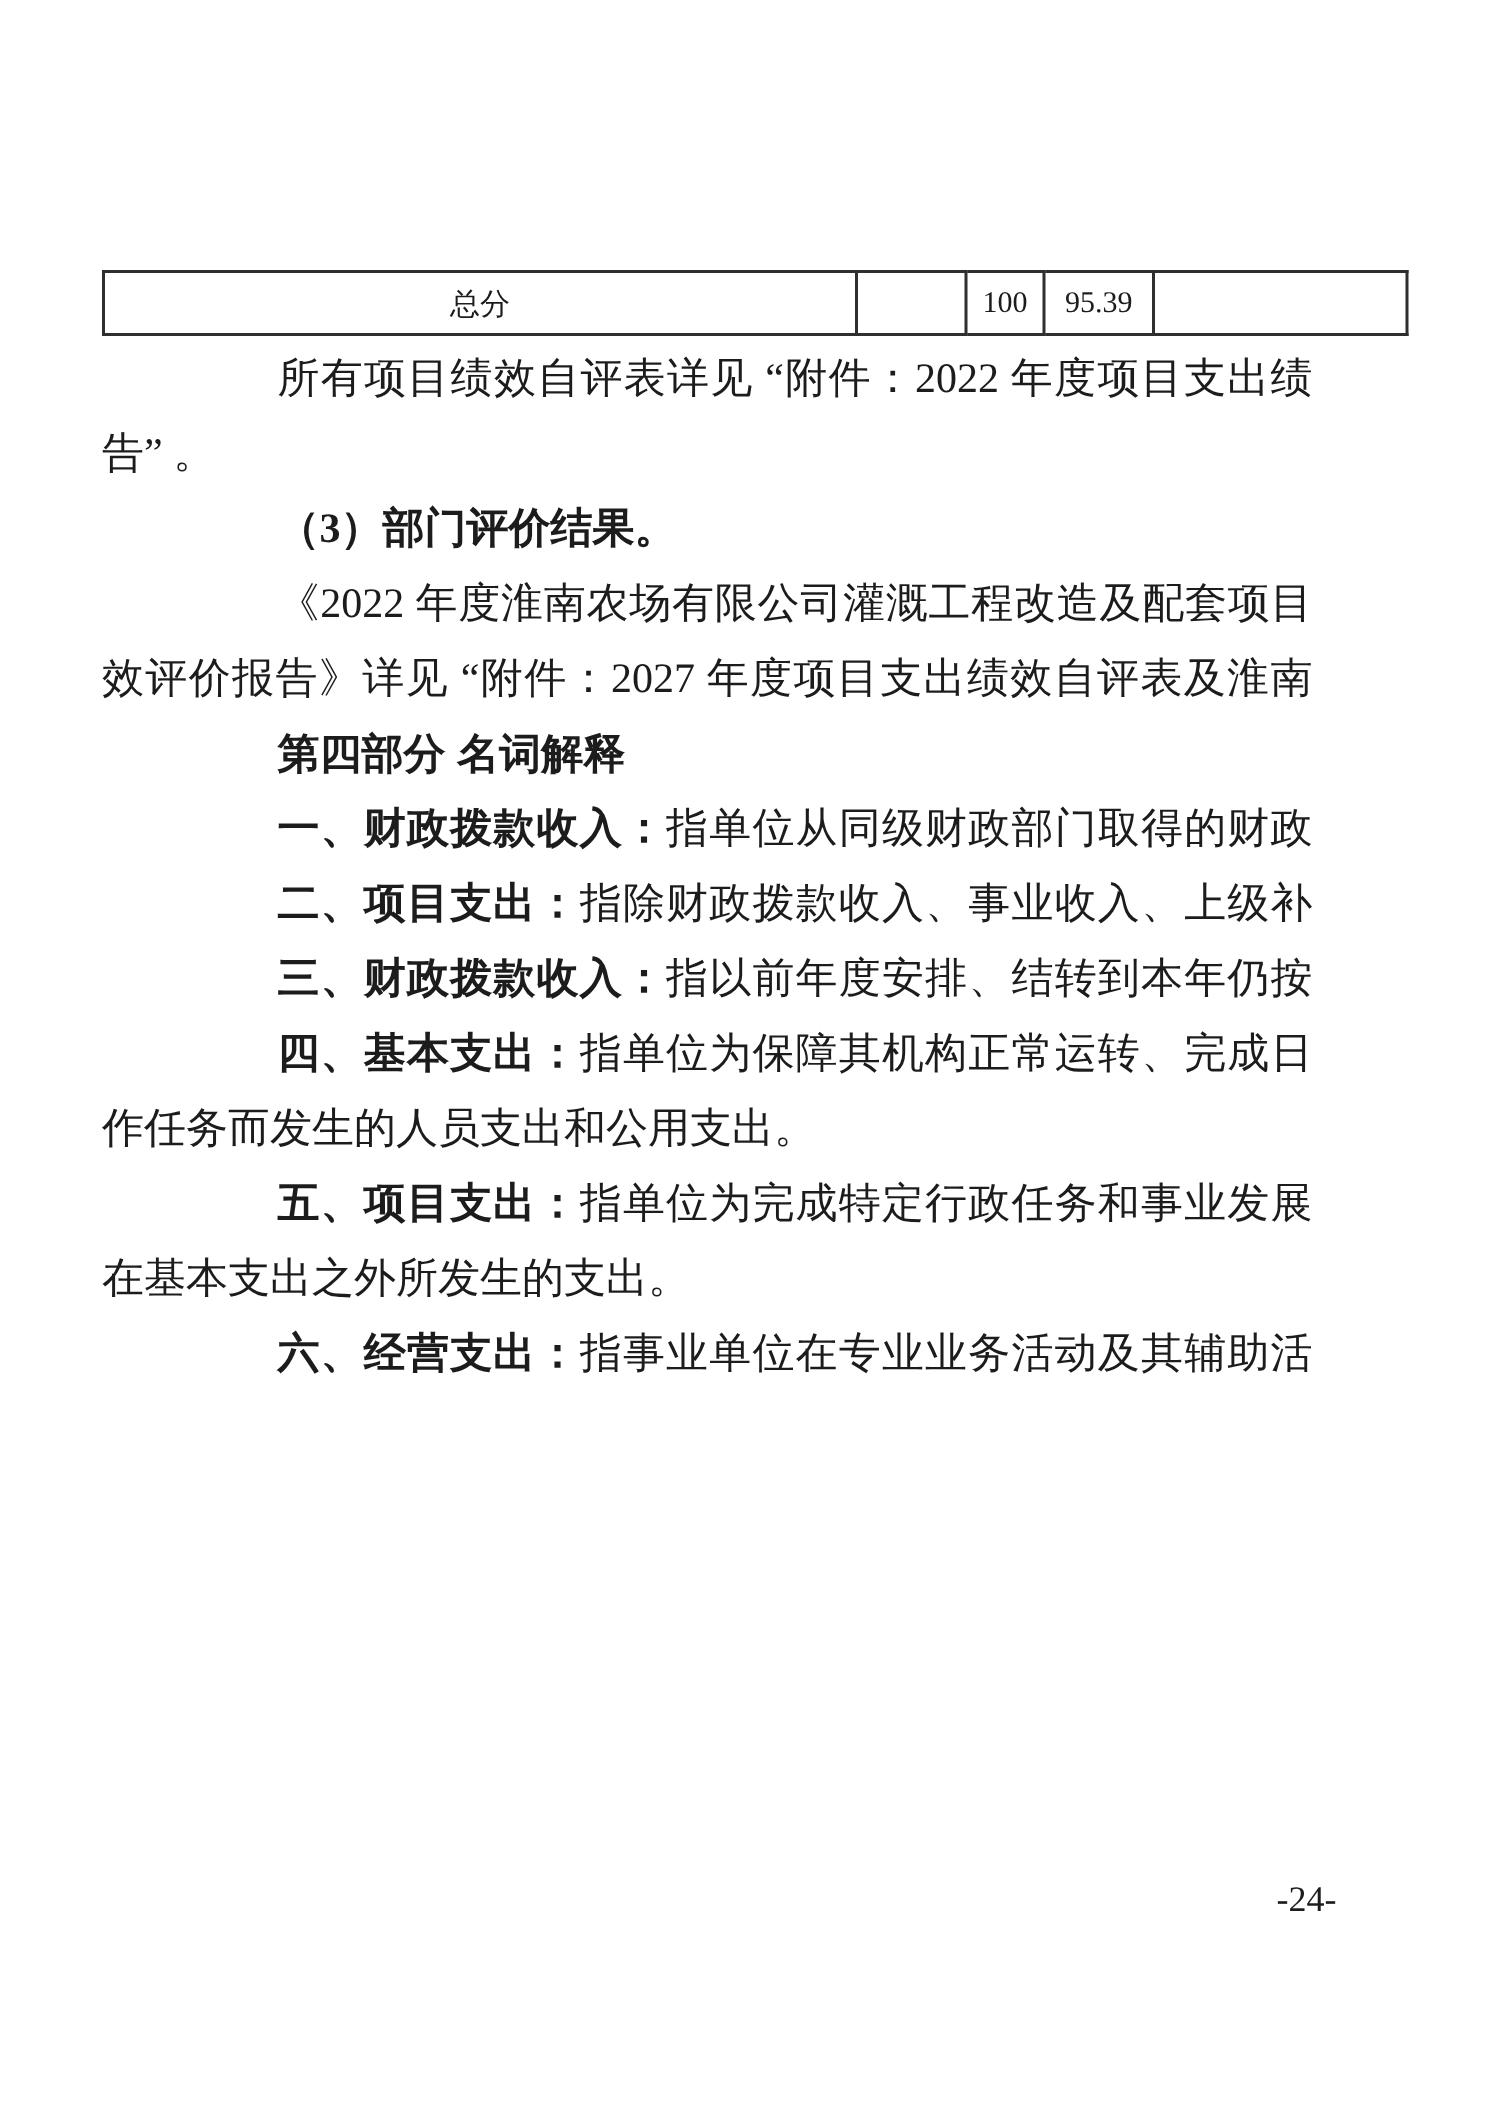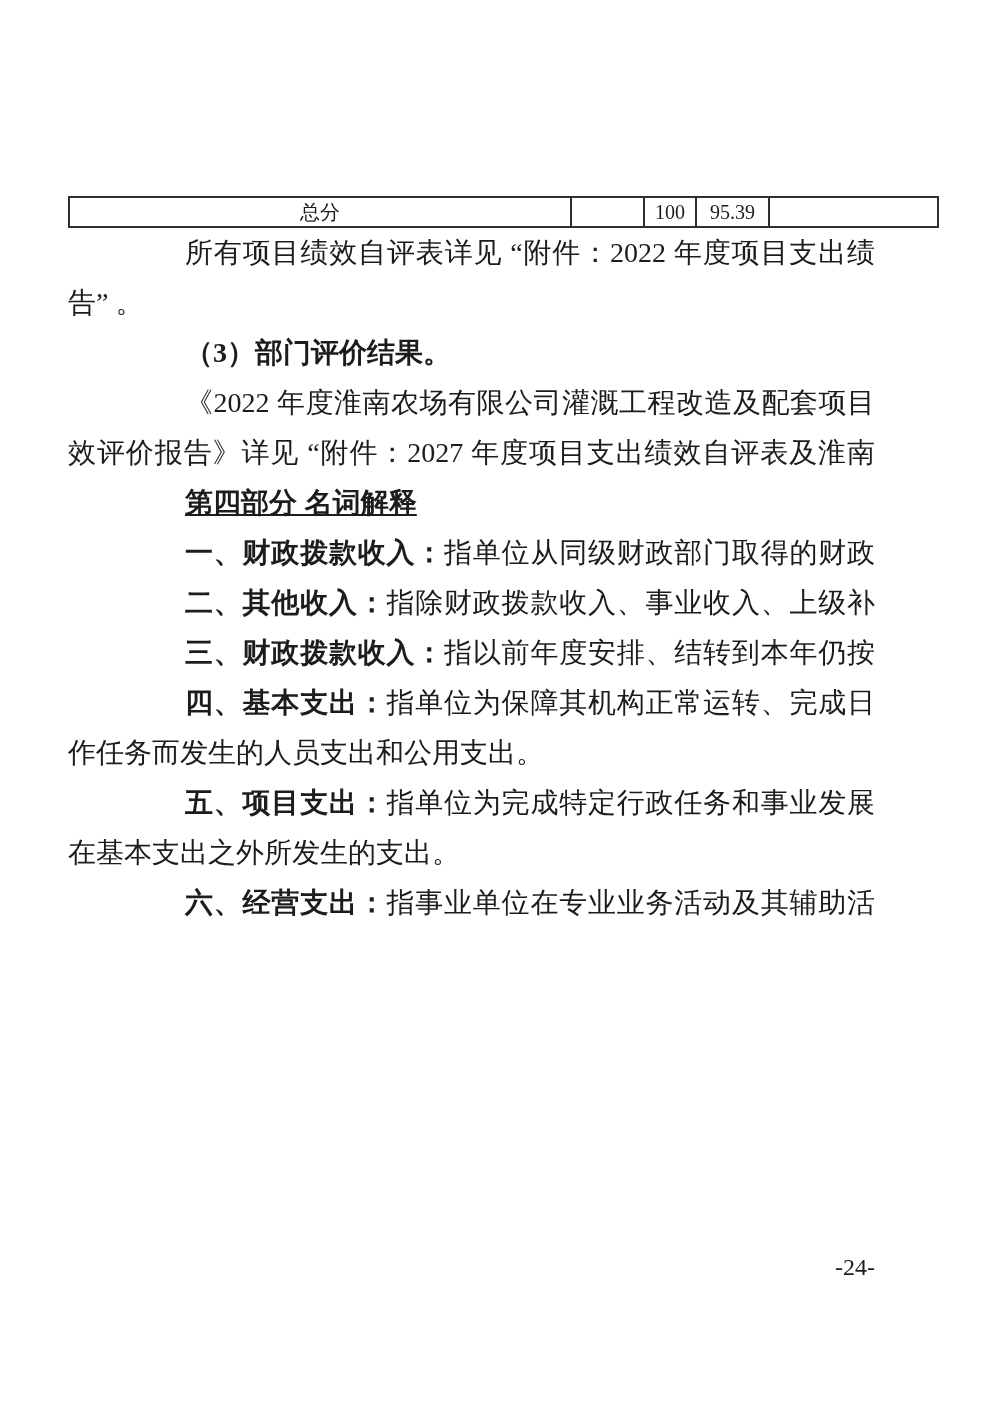--- a/index.html
+++ b/index.html
@@ -14,24 +14,23 @@
     font-family: "Liberation Serif", "DejaVu Serif", serif;
     color: #1c1c1c;
     overflow: hidden;
   }
   
   table.score-table {
     position: absolute;
     left: 68px;
     top: 180px;
     width: 869px;
-    height: 32px;
+    height: 44px;
     border-collapse: collapse;
     table-layout: fixed;
-    margin-top: 16px;
   }
   table.score-table td {
     border: 2px solid #2f2f2f;
     font-size: 20px;
     text-align: center;
     vertical-align: middle;
     padding: 0;
     overflow: hidden;
     white-space: nowrap;
   }
@@ -55,26 +54,25 @@
     height: 50px;
     overflow: hidden;
     text-align: left;
     text-align-last: left;
   }
   .indent { text-indent: 117px; }
   .bold { font-weight: bold; }
   .sans-heading {
     font-family: "Liberation Sans", "DejaVu Sans", sans-serif;
     font-weight: bold;
-    text-decoration: underline;
   }
   
   .page-number {
     position: absolute;
-    left: 68px;
+    left: 84px;
     top: 1252px;
     width: 807px;
     text-align: right;
     font-size: 24px;
     line-height: 30px;
   }
 </style>
 </head>
 <body>
 
@@ -107,21 +105,21 @@
   <div class="line indent">《2022 年度淮南农场有限公司灌溉工程改造及配套项目绩</div>
   <div class="line">效评价报告》详见 “附件：2027 年度项目支出绩效自评表及淮南</div>
 
   <div class="line-last indent sans-heading">第四部分 名词解释</div>
 
   <div class="line indent">
     <span class="bold">一、财政拨款收入：</span><span>指单位从同级财政部门取得的财政预算</span>
   </div>
 
   <div class="line indent">
-    <span class="bold">二、其他收入：</span><span>指除财政拨款收入、事业收入、上级补助收</span>
+    <span class="bold">二、项目支出：</span><span>指除财政拨款收入、事业收入、上级补助收</span>
   </div>
 
   <div class="line indent">
     <span class="bold">三、财政拨款收入：</span><span>指以前年度安排、结转到本年仍按原</span>
   </div>
 
   <div class="line indent">
     <span class="bold">四、基本支出：</span><span>指单位为保障其机构正常运转、完成日常工</span>
   </div>
   <div class="line-last">作任务而发生的人员支出和公用支出。</div>

